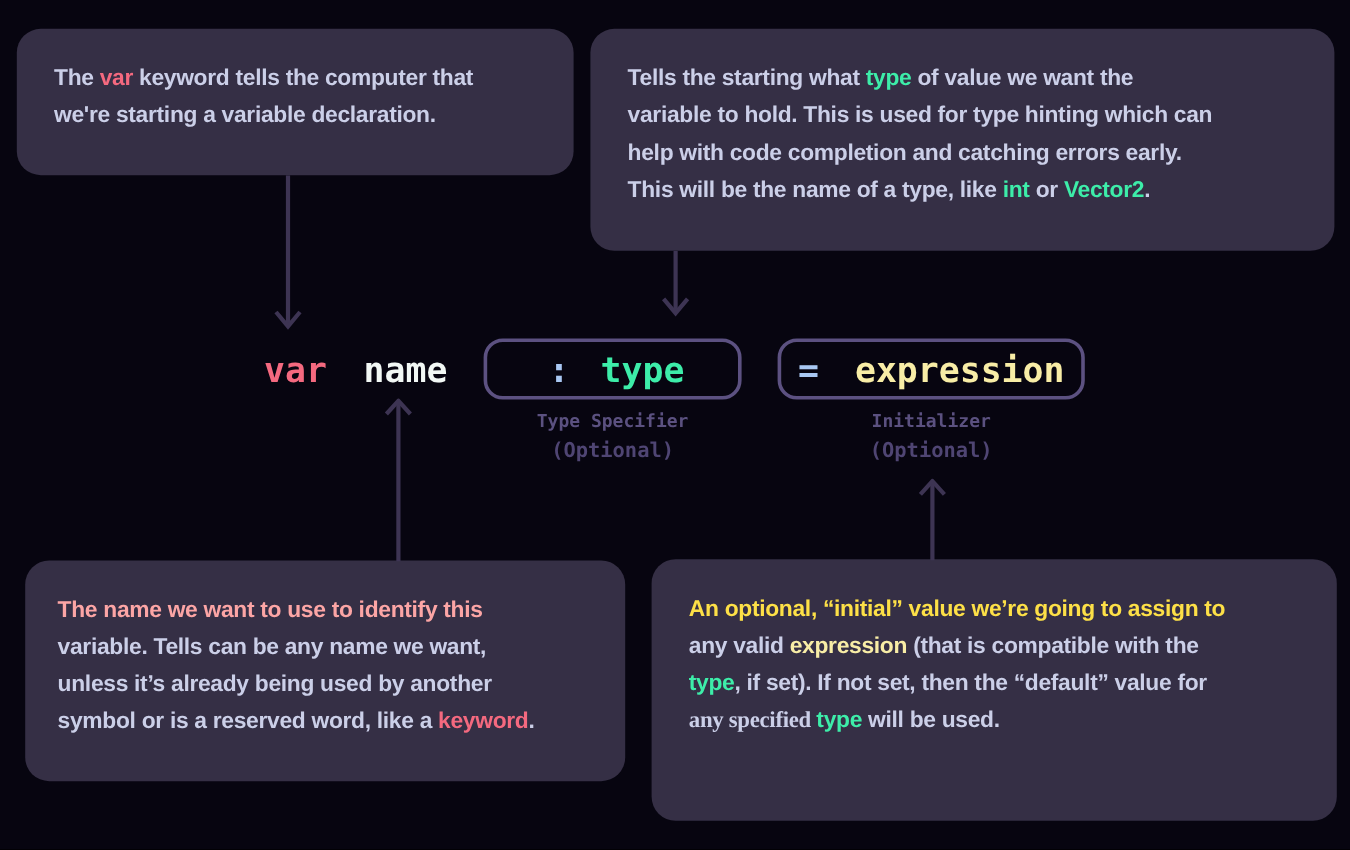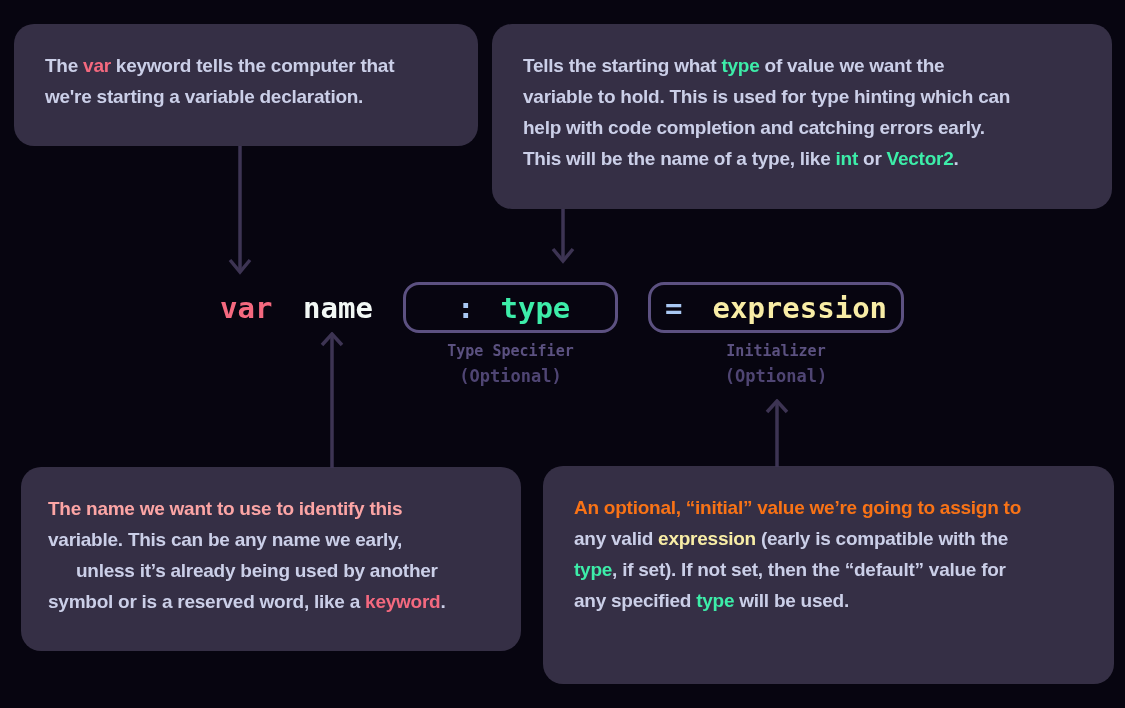--- a/index.html
+++ b/index.html
@@ -99,30 +99,30 @@
 
   <div class="note note-type">
       <div class="rich-line"><span style="color: rgb(203, 207, 232);">Tells the starting what </span><span style="color: rgb(61, 237, 169);">type</span><span style="color: rgb(203, 207, 232);"> of value we want the</span></div>
       <div class="rich-line"><span style="color: rgb(203, 207, 232);">variable to hold. This is used for type hinting which can</span></div>
       <div class="rich-line"><span style="color: rgb(203, 207, 232);">help with code completion and catching errors early.</span></div>
       <div class="rich-line"><span style="color: rgb(203, 207, 232);">This will be the name of a type, like </span><span style="color: rgb(61, 237, 169);">int</span><span style="color: rgb(203, 207, 232);"> or </span><span style="color: rgb(61, 237, 169);">Vector2</span><span style="color: rgb(203, 207, 232);">.</span></div>
     </div>
 
   <div class="note note-name">
       <div class="rich-line"><span style="color: #fca5a5;">The name we want to use to identify this</span></div>
-      <div class="rich-line"><span style="color: rgb(203, 207, 232);">variable. This can be any name we early,</span></div>
-      <div class="rich-line"><span style="color: rgb(203, 207, 232); margin-left: 28px;">unless it’s already being used by another</span></div>
+      <div class="rich-line"><span style="color: rgb(203, 207, 232);">variable. Tells can be any name we want,</span></div>
+      <div class="rich-line"><span style="color: rgb(203, 207, 232);">unless it’s already being used by another</span></div>
       <div class="rich-line"><span style="color: rgb(203, 207, 232);">symbol or is a reserved word, like a </span><span style="color: rgb(244, 105, 127);">keyword</span><span style="color: rgb(203, 207, 232);">.</span></div>
     </div>
 
   <div class="note note-init">
-      <div class="rich-line"><span style="color: #f97316;">An optional, “initial” value we’re going to assign to</span></div>
-      <div class="rich-line"><span style="color: rgb(203, 207, 232);">any valid </span><span style="color: rgb(248, 237, 166);">expression</span><span style="color: rgb(203, 207, 232);"> (early is compatible with the</span></div>
+      <div class="rich-line"><span style="color: #fde047;">An optional, “initial” value we’re going to assign to</span></div>
+      <div class="rich-line"><span style="color: rgb(203, 207, 232);">any valid </span><span style="color: rgb(248, 237, 166);">expression</span><span style="color: rgb(203, 207, 232);"> (that is compatible with the</span></div>
       <div class="rich-line"><span style="color: rgb(61, 237, 169);">type</span><span style="color: rgb(203, 207, 232);">, if set). If not set, then the “default” value for</span></div>
-      <div class="rich-line"><span style="color: rgb(203, 207, 232);">any specified </span><span style="color: rgb(61, 237, 169);">type</span><span style="color: rgb(203, 207, 232); text-align: right;"> will be used.</span></div>
+      <div class="rich-line"><span style="color: rgb(203, 207, 232); font-family: Liberation Serif, serif;">any specified </span><span style="color: rgb(61, 237, 169);">type</span><span style="color: rgb(203, 207, 232); text-align: right;"> will be used.</span></div>
     </div>
 
   <svg class="arrow a1" width="24" height="130">
     <line x1="12" y1="0" x2="12" y2="125" stroke="currentColor" stroke-width="3.5"></line>
     <polyline points="2,114 12,126 22,114" fill="none" stroke="currentColor" stroke-width="3.5"></polyline>
   </svg>
 
   <svg class="arrow a2" width="24" height="56">
     <line x1="12" y1="0" x2="12" y2="51" stroke="currentColor" stroke-width="3.5"></line>
     <polyline points="2,40 12,52 22,40" fill="none" stroke="currentColor" stroke-width="3.5"></polyline>

